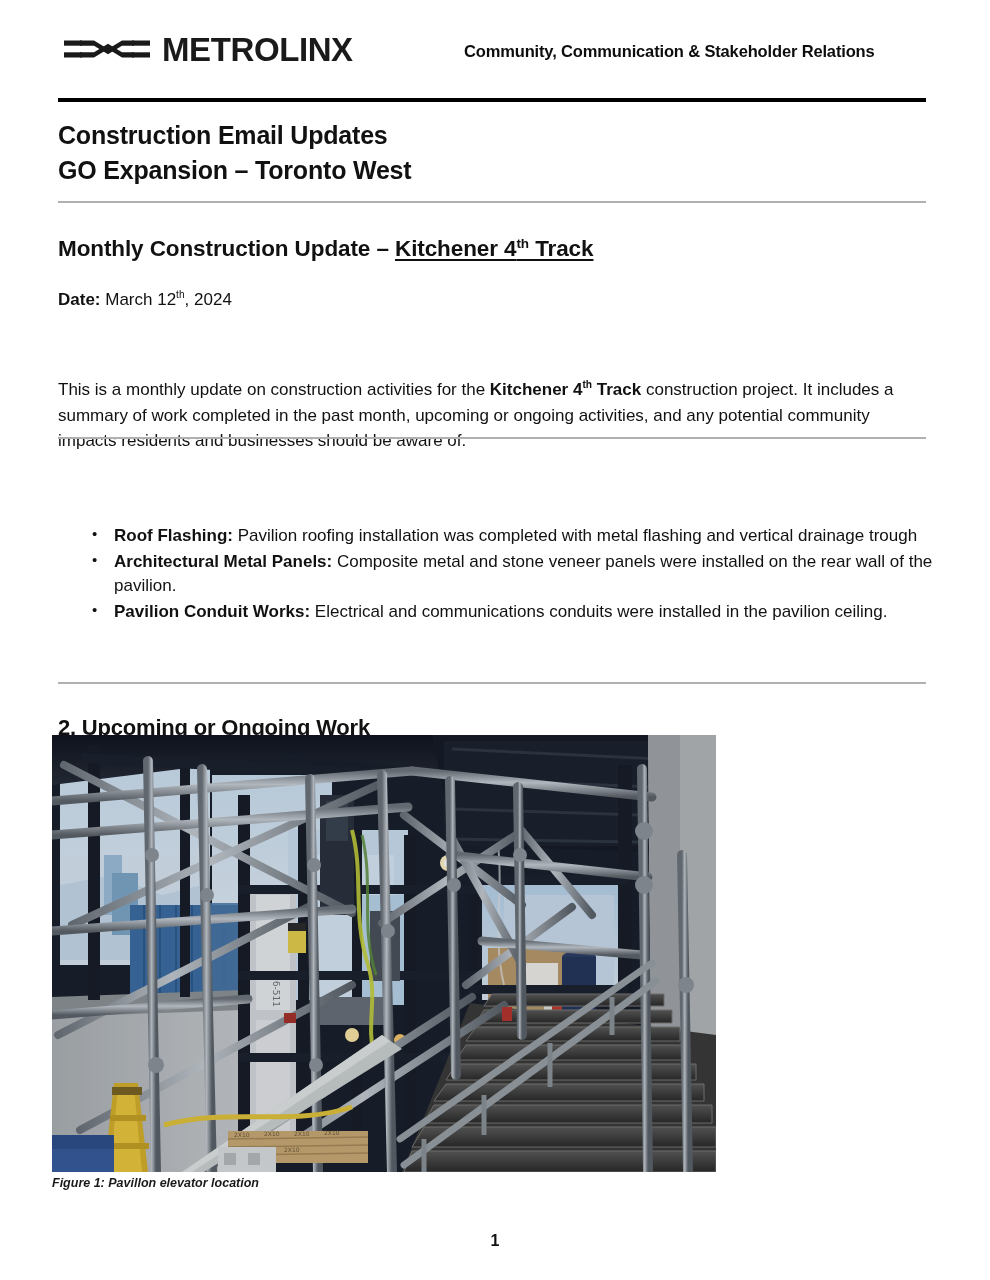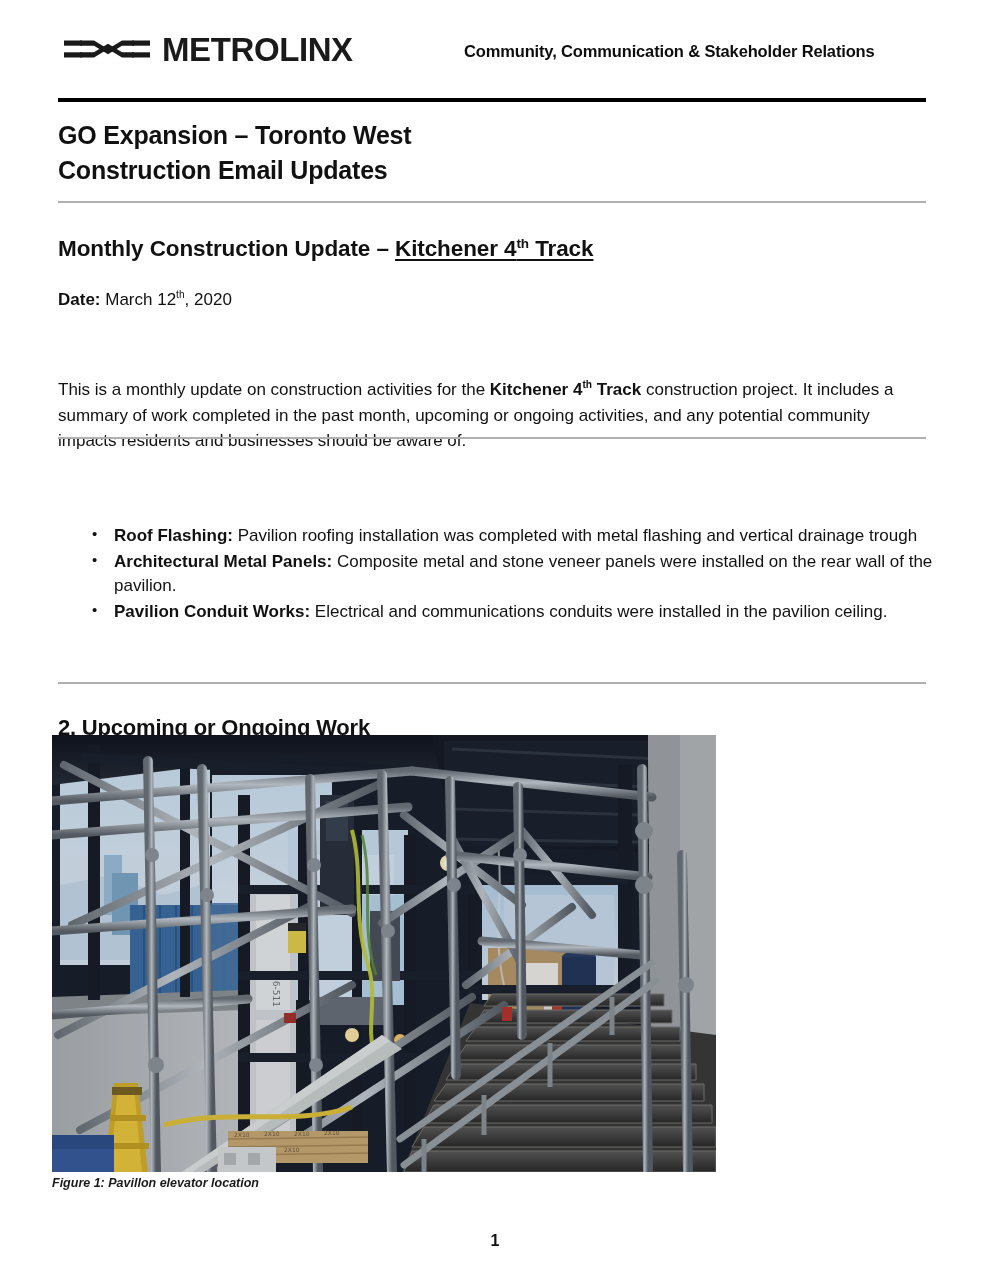--- a/index.html
+++ b/index.html
@@ -231,32 +231,32 @@
         </svg>
       </span>
       <span class="logo-text">METROLINX</span>
     </div>
     <div class="dept-line">Community, Communication &amp; Stakeholder Relations</div>
   </div>
 
   <div class="rule rule-thick"></div>
 
   <div class="doc-title">
+    <span class="t-line">Construction Email Updates</span>
     <span class="t-line">GO Expansion – Toronto West</span>
-    <span class="t-line">Construction Email Updates</span>
   </div>
 
   <div class="rule rule-thin-1"></div>
 
   <div class="sub-title">
     <span>Monthly Construction Update – </span><span class="ul"><span>Kitchener 4</span><sup>th</sup><span> Track</span></span>
   </div>
 
   <div class="date-line">
-    <b>Date:</b><span> March 12</span><sup>th</sup><span>, 2020</span>
+    <b>Date:</b><span> March 12</span><sup>th</sup><span>, 2024</span>
   </div>
 
   <p class="intro">
     <span>This is a monthly update on construction activities for the </span><b><span>Kitchener 4</span><sup>th</sup><span> Track</span></b><span> construction project. It includes a summary of work completed in the past month, upcoming or ongoing activities, and any potential community impacts residents and businesses should be aware of.</span>
   </p>
 
   <div class="rule rule-thin-2"></div>
 
 
   <ul class="bullets">

